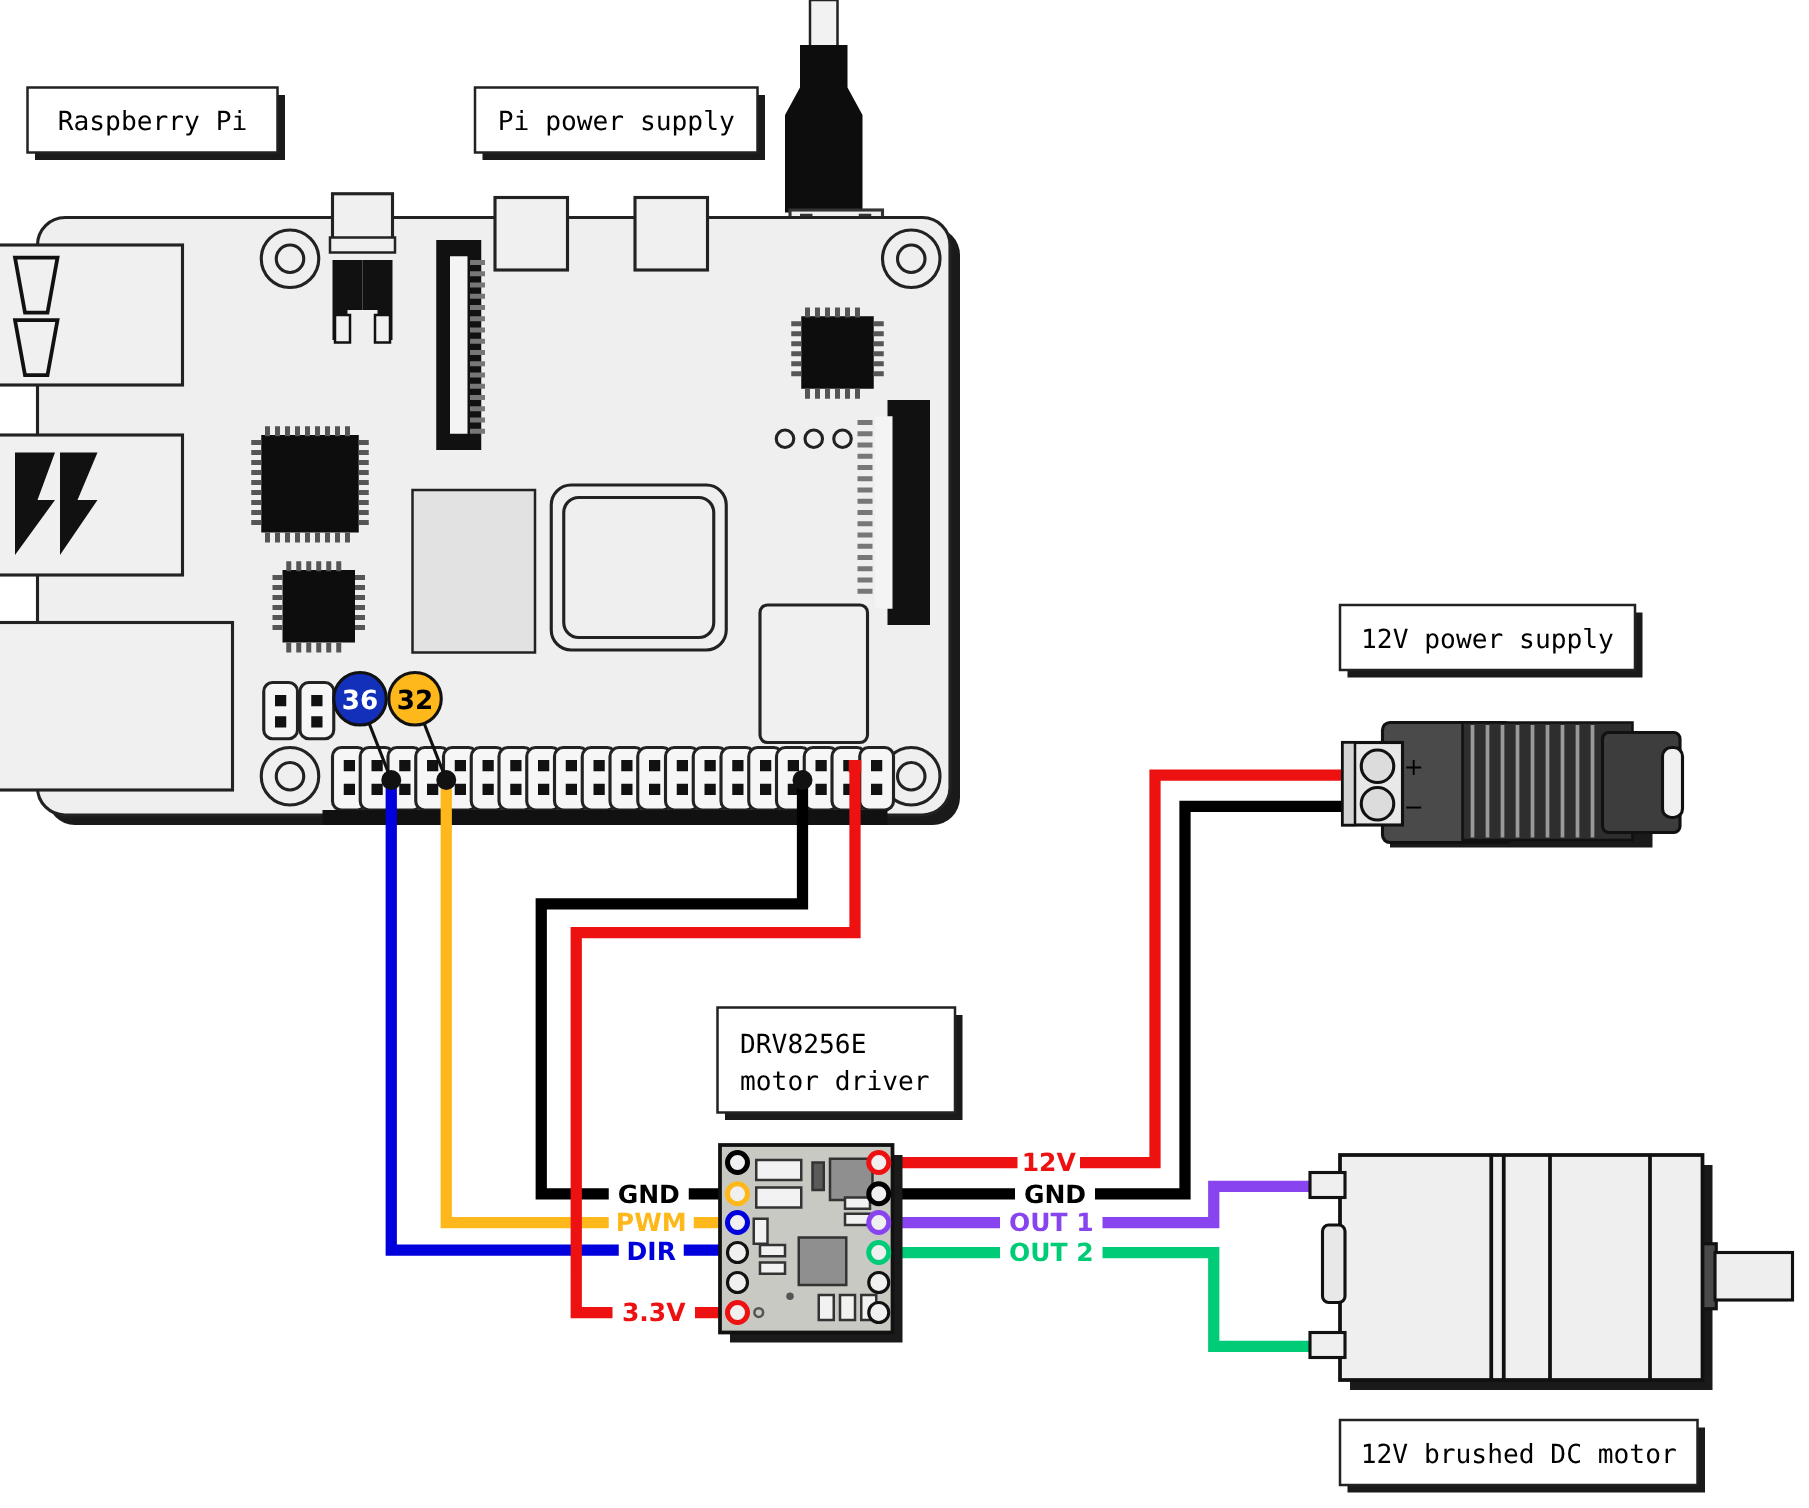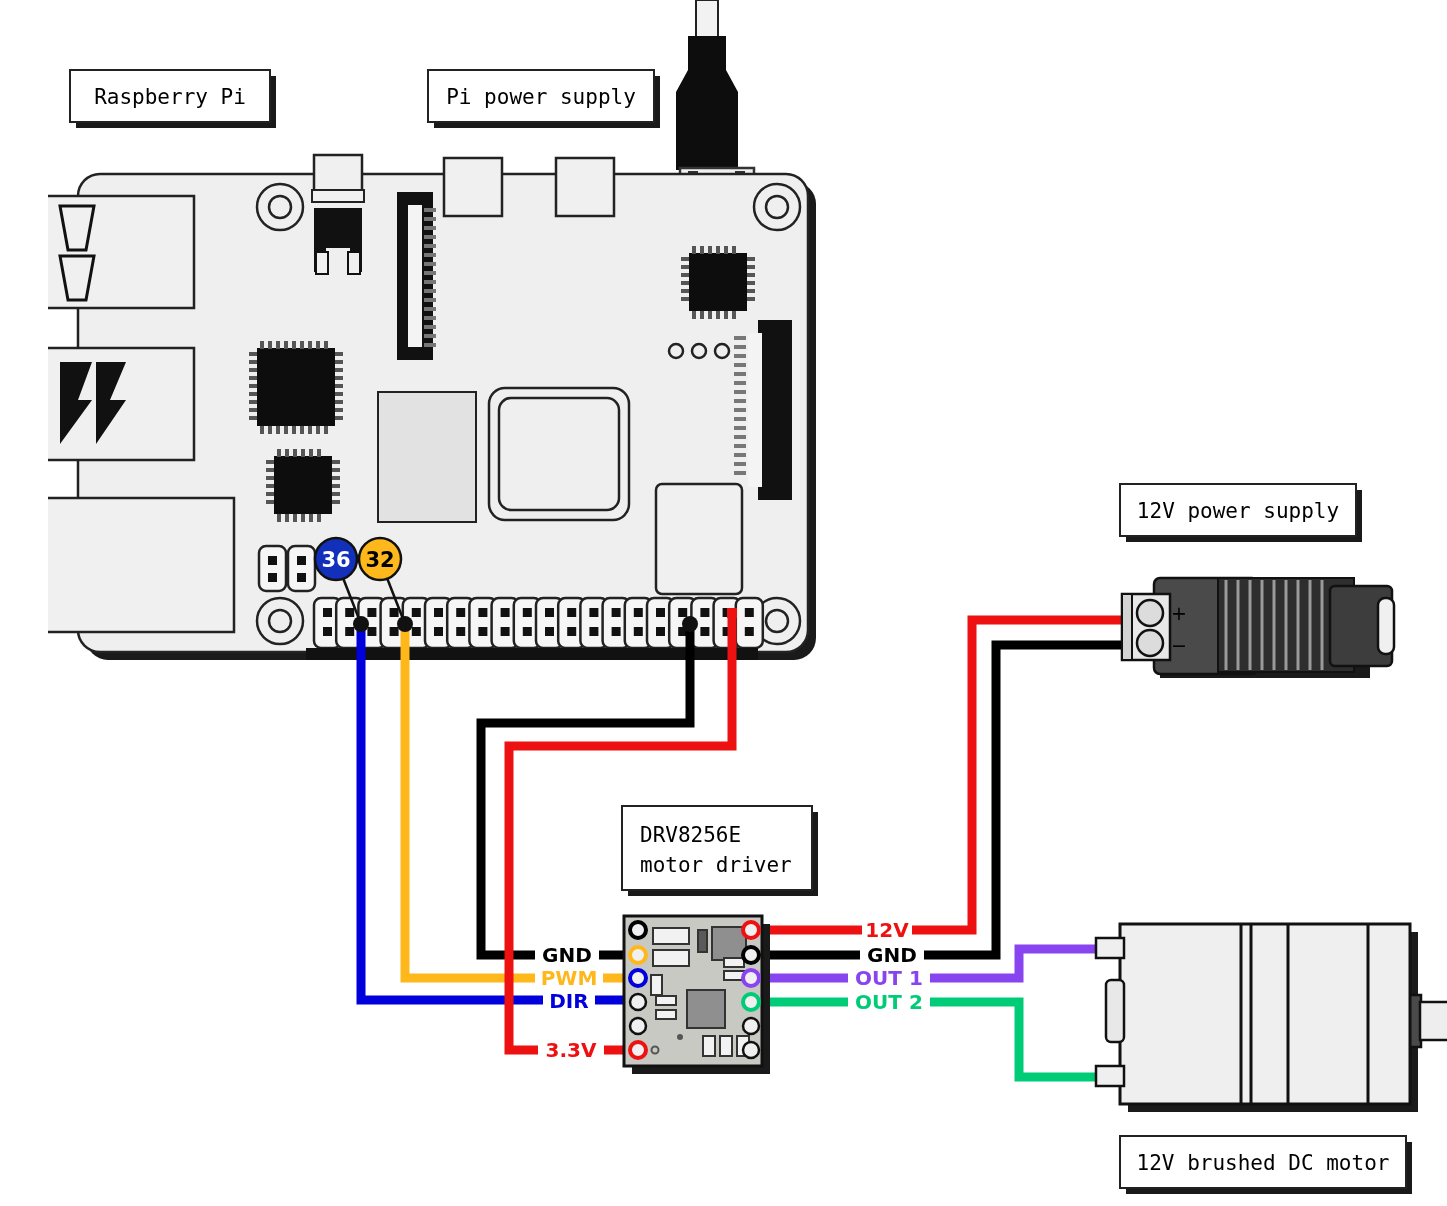--- a/index.html
+++ b/index.html
@@ -1,18 +1,18 @@
 <!DOCTYPE html>
 <html><head>
 <meta charset="utf-8">
 <style>
   html,body{margin:0;padding:0;background:#fff;}
   body{width:1447px;height:1206px;position:relative;overflow:hidden;
        font-family:"DejaVu Sans Mono","Liberation Mono",monospace;}
-  #stage{position:absolute;left:0;top:0;width:1241px;height:1206px;margin-left:48px;}
+  #stage{position:absolute;left:0;top:0;width:1241px;height:1206px;}
   svg{display:block;}
   .cbl-label{font-family:"DejaVu Sans Mono","Liberation Mono",monospace;font-size:21px;fill:#000;}
   .sig-label{font-family:"DejaVu Sans","Liberation Sans",sans-serif;font-size:20px;font-weight:bold;}
   .pin-num{font-family:"DejaVu Sans","Liberation Sans",sans-serif;font-size:21px;font-weight:bold;}
   .pm{font-family:"DejaVu Sans","Liberation Sans",sans-serif;font-size:19px;fill:#000;}
 </style>
 </head>
 <body>
 
 <div id="stage">

